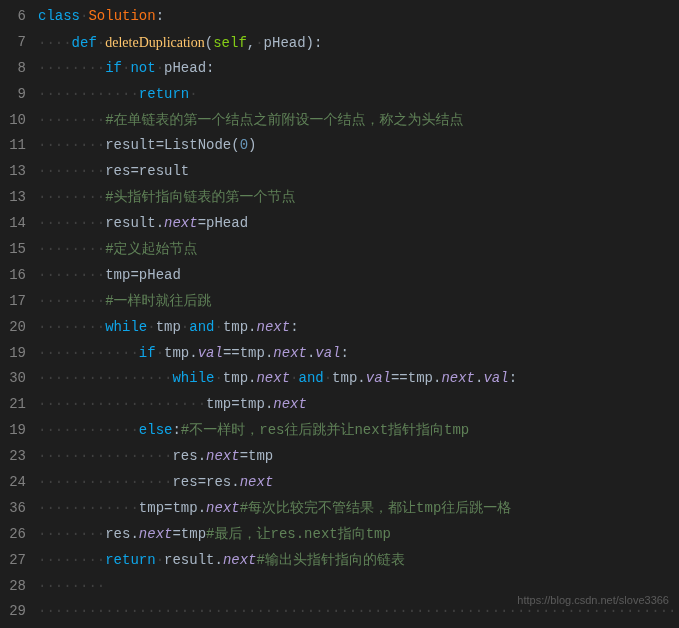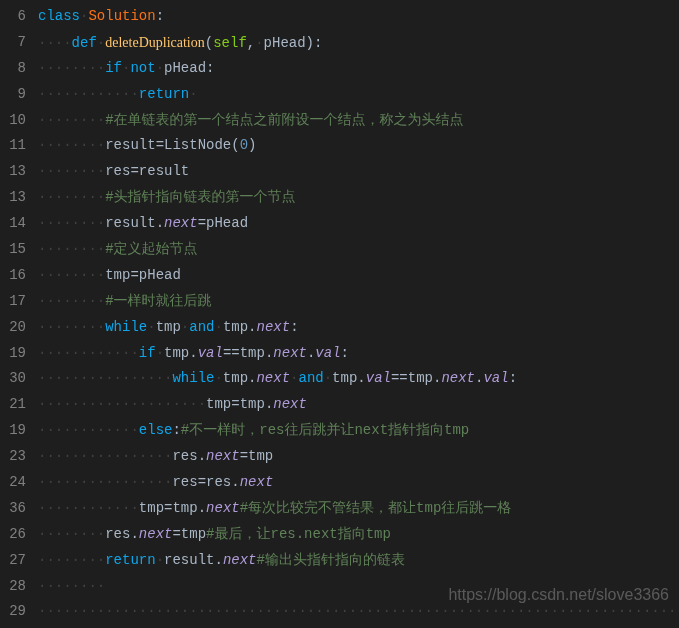--- a/index.html
+++ b/index.html
@@ -47,21 +47,21 @@
   .prop { color: #b09cd8; font-style: italic; }    
   .cmt { color: #5f8157; }     
   .op { color: #a9b7c6; }
   .paren { color: #a9b7c6; }
   .watermark {
     position: absolute;
     right: 10px;
     bottom: 18px;
     color: rgba(200,200,200,0.35);
     font-family: Arial, sans-serif;
-    font-size: 16px;
+    font-size: 11px;
     pointer-events: none;
   }
 </style>
 </head>
 <body>
 
 <div class="editor">
   <div class="gutter" id="gutter">
       <div class="line">6</div>
       <div class="line">7</div>

